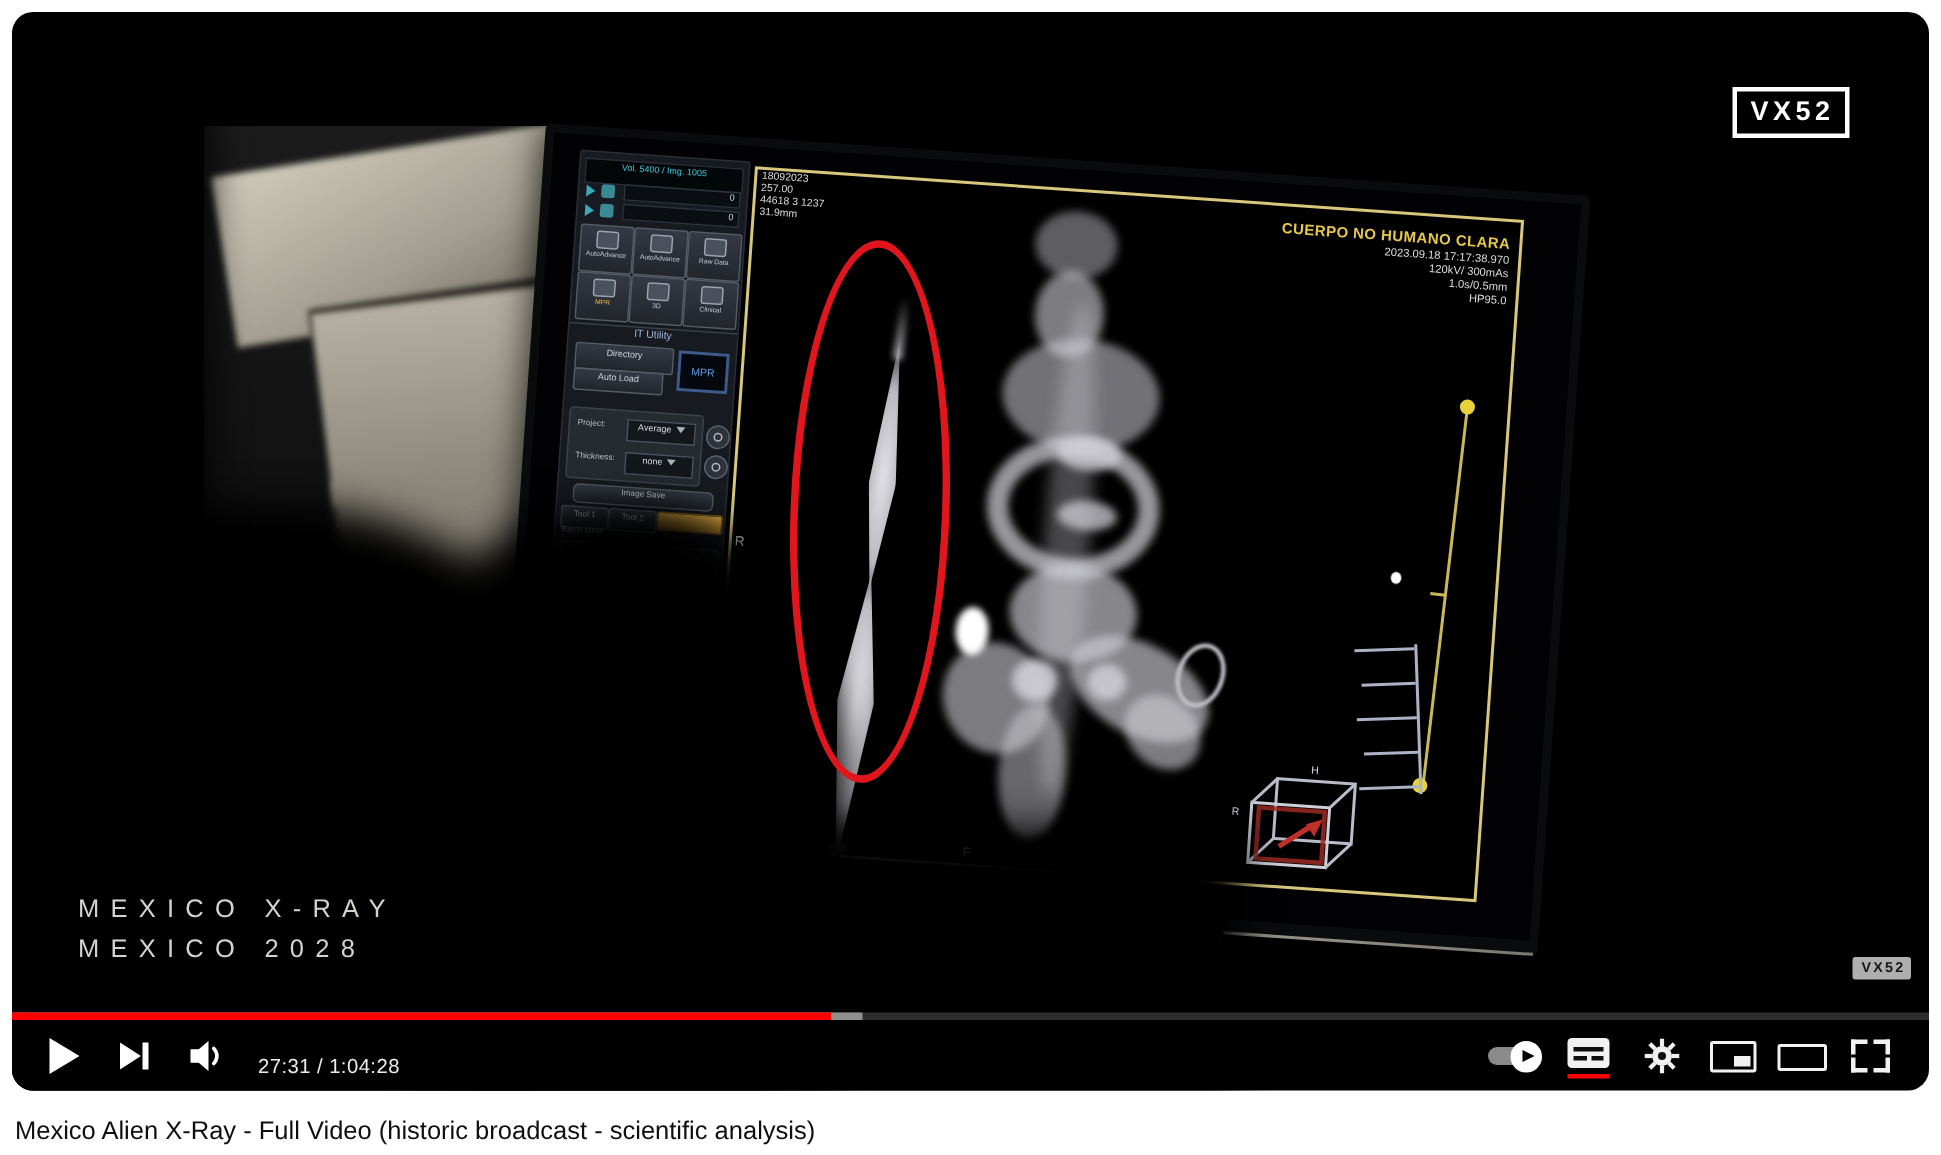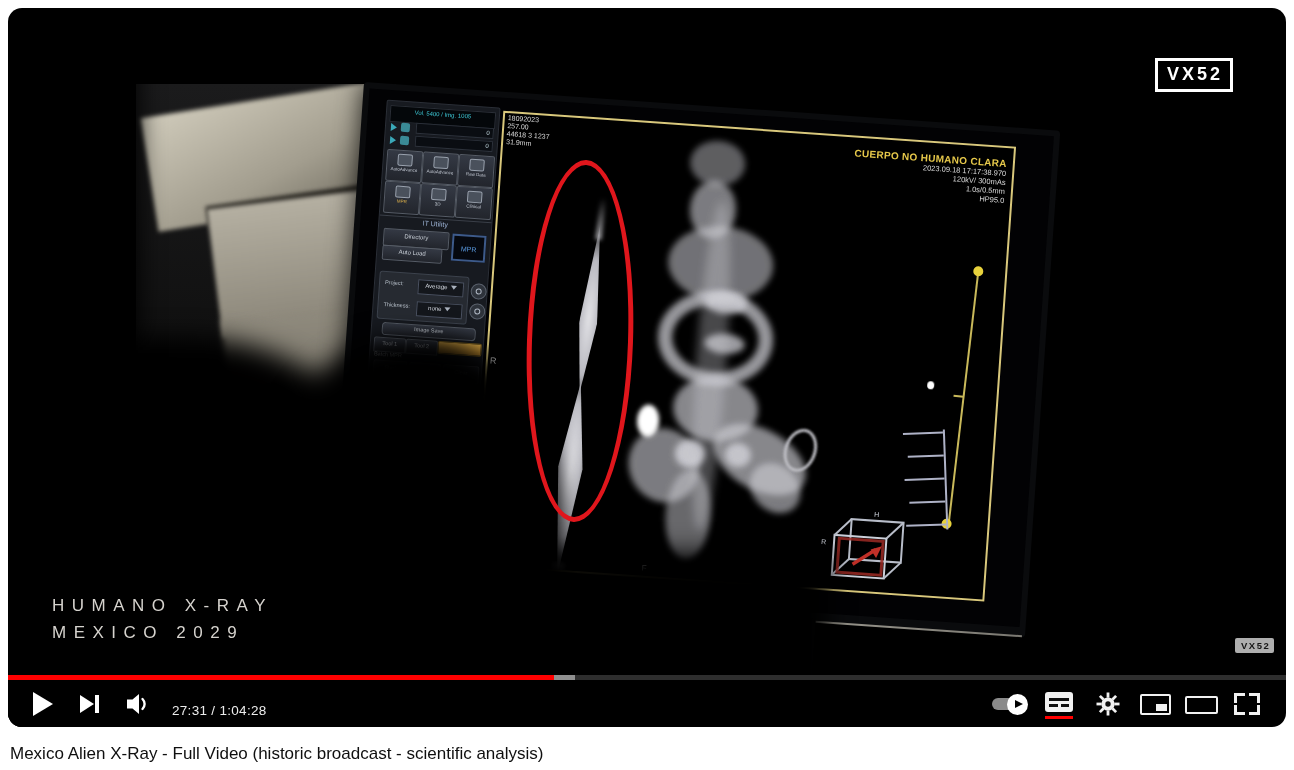--- a/index.html
+++ b/index.html
@@ -252,22 +252,22 @@
   <div class="sil abs" style="left:255px;top:330px;width:300px;height:430px;"></div>
   <div class="sil abs" style="left:-20px;top:545px;width:840px;height:230px;border-radius:0;"></div>
   <div class="sil abs" style="left:-40px;top:30px;width:170px;height:400px;border-radius:0;"></div>
   <div class="sil abs" style="left:260px;top:520px;width:300px;height:280px;"></div>
 
   <div id="redellipse" class="abs"></div>
 
   <div id="vxtop" class="abs">VX52</div>
   <div id="vxbottom" class="abs">VX52</div>
   <div id="entcap" class="abs">
-    <div>HUMANO X-RAY</div>
-    <div>MEXICO 2029</div>
+    <div>MEXICO X-RAY</div>
+    <div>MEXICO 2028</div>
   </div>
 
   <div id="progress" class="abs">
     <div id="prog-buffer" class="abs" style="width: 44.4%;"></div>
     <div id="prog-played" class="abs" style="width: 42.7%; background: rgb(255, 0, 0);"></div>
   </div>
 
   <div class="abs ctl" style="left:25px;top:684px;width:0;height:0;border-left:20px solid #fff;border-top:12px solid transparent;border-bottom:12px solid transparent;"></div>
   <div class="abs ctl" style="left:72px;top:687px;width:20px;height:18px;">
     <div class="abs" style="left:0;top:0;width:0;height:0;border-left:14px solid #fff;border-top:9px solid transparent;border-bottom:9px solid transparent;"></div>

